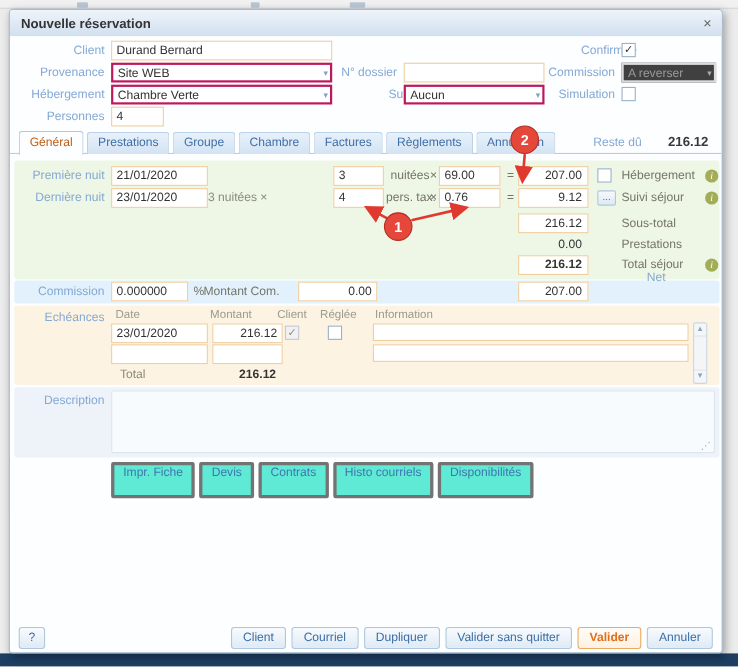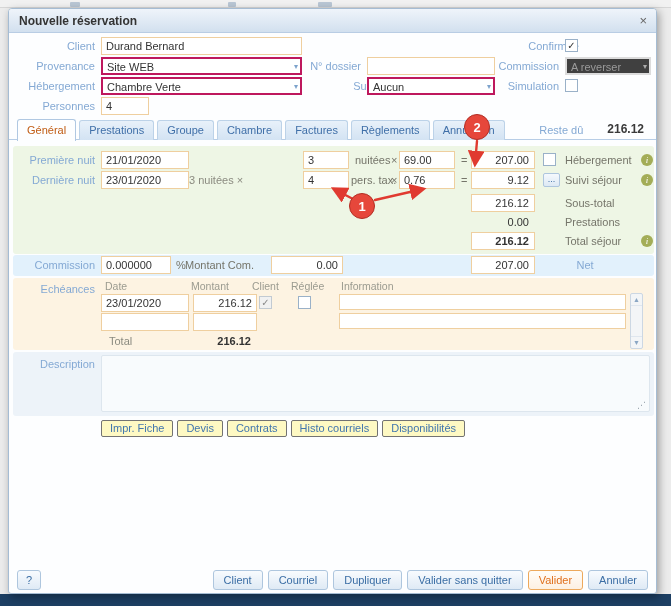--- a/index.html
+++ b/index.html
@@ -53,24 +53,24 @@
   .hdr{position:absolute;color:#9b9b90;font-size:10.5px;line-height:13px;white-space:nowrap}
   .sbar{position:absolute;left:621px;top:284px;width:13px;height:56px;background:#f3f5f7;border:1px solid #ccd7e3;border-radius:2px}
   .sbar .arr{position:absolute;left:0;width:11px;height:12px;text-align:center;font-size:7px;line-height:12px;color:#8aa6c4;cursor:pointer}
   .sbar .arr.up{top:0;border-bottom:1px solid #dfe6ee}
   .sbar .arr.down{bottom:0;border-top:1px solid #dfe6ee}
 
   .textarea{position:absolute;left:92px;top:346px;width:549px;height:57px;background:#f8fbfd;border:1px solid #dde6ee;border-radius:2px}
   .grip{position:absolute;right:1px;bottom:0;font-size:9px;color:#9aa5af;line-height:9px;cursor:nwse-resize}
 
   .docbtns{position:absolute;left:92px;top:411px;display:flex;gap:4px}
-  .docbtn{height:17px;padding:0 8px;background:#fef9c3;border:1px solid #737373;border-radius:2px;color:#4176ae;font-size:11px;line-height:15px;cursor:pointer;white-space:nowrap}
+  .docbtn{height:33px;padding:0 8px;background:#5eead4;border:3px solid #737373;border-radius:2px;color:#4176ae;font-size:11px;line-height:15px;cursor:pointer;white-space:nowrap}
 
   .btn{height:20px;padding:0 10px;background:linear-gradient(#f8fbfe,#dfeaf5);border:1px solid #aec6de;border-radius:3px;color:#3b6ea5;font-size:11px;line-height:18px;cursor:pointer;white-space:nowrap}
-  .btn.primary{color:#e0701d;border-color:#eda95c;font-weight:normal;background:linear-gradient(#fffdf9,#fdf0e2)}
+  .btn.primary{color:#e0701d;border-color:#eda95c;font-weight:bold;background:linear-gradient(#fffdf9,#fdf0e2)}
   .helpbtn{position:absolute;left:8px;top:561px;width:24px}
   .footbtns{position:absolute;right:8px;top:561px;display:flex;gap:5px}
 
   .overlay{position:absolute;left:0;top:0;width:671px;height:606px;pointer-events:none;z-index:10}
 </style>
 </head>
 <body>
 
 <div class="canvas">
 
@@ -174,21 +174,21 @@
     <div class="glabel" style="left:556px;top:223px">Total séjour</div>
     <div class="info" style="left:632px;top:226px">i</div>
 
     <div class="band blue"></div>
     <div class="flabel" style="left:0;top:247px">Commission</div>
     <div class="inp" style="left:92px;top:247px;width:70px">0.000000</div>
     <div class="glabel" style="left:167px;top:247px">%</div>
     <div class="glabel" style="left:176px;top:247px">Montant Com.</div>
     <div class="inp num" style="left:262px;top:247px;width:72px">0.00</div>
     <div class="valbox" style="left:462px;top:247px;width:64px">207.00</div>
-    <div class="rlabel" style="left:556px;top:247px;width:40px;text-align:center">Net</div>
+    <div class="rlabel" style="left:556px;top:234px;width:40px;text-align:right">Net</div>
 
     <div class="band cream"></div>
     <div class="flabel" style="left:0;top:271px">Echéances</div>
     <div class="hdr" style="left:96px;top:271px">Date</div>
     <div class="hdr" style="left:182px;top:271px">Montant</div>
     <div class="hdr" style="left:243px;top:271px">Client</div>
     <div class="hdr" style="left:282px;top:271px">Réglée</div>
     <div class="hdr" style="left:332px;top:271px">Information</div>
 
     <div>

